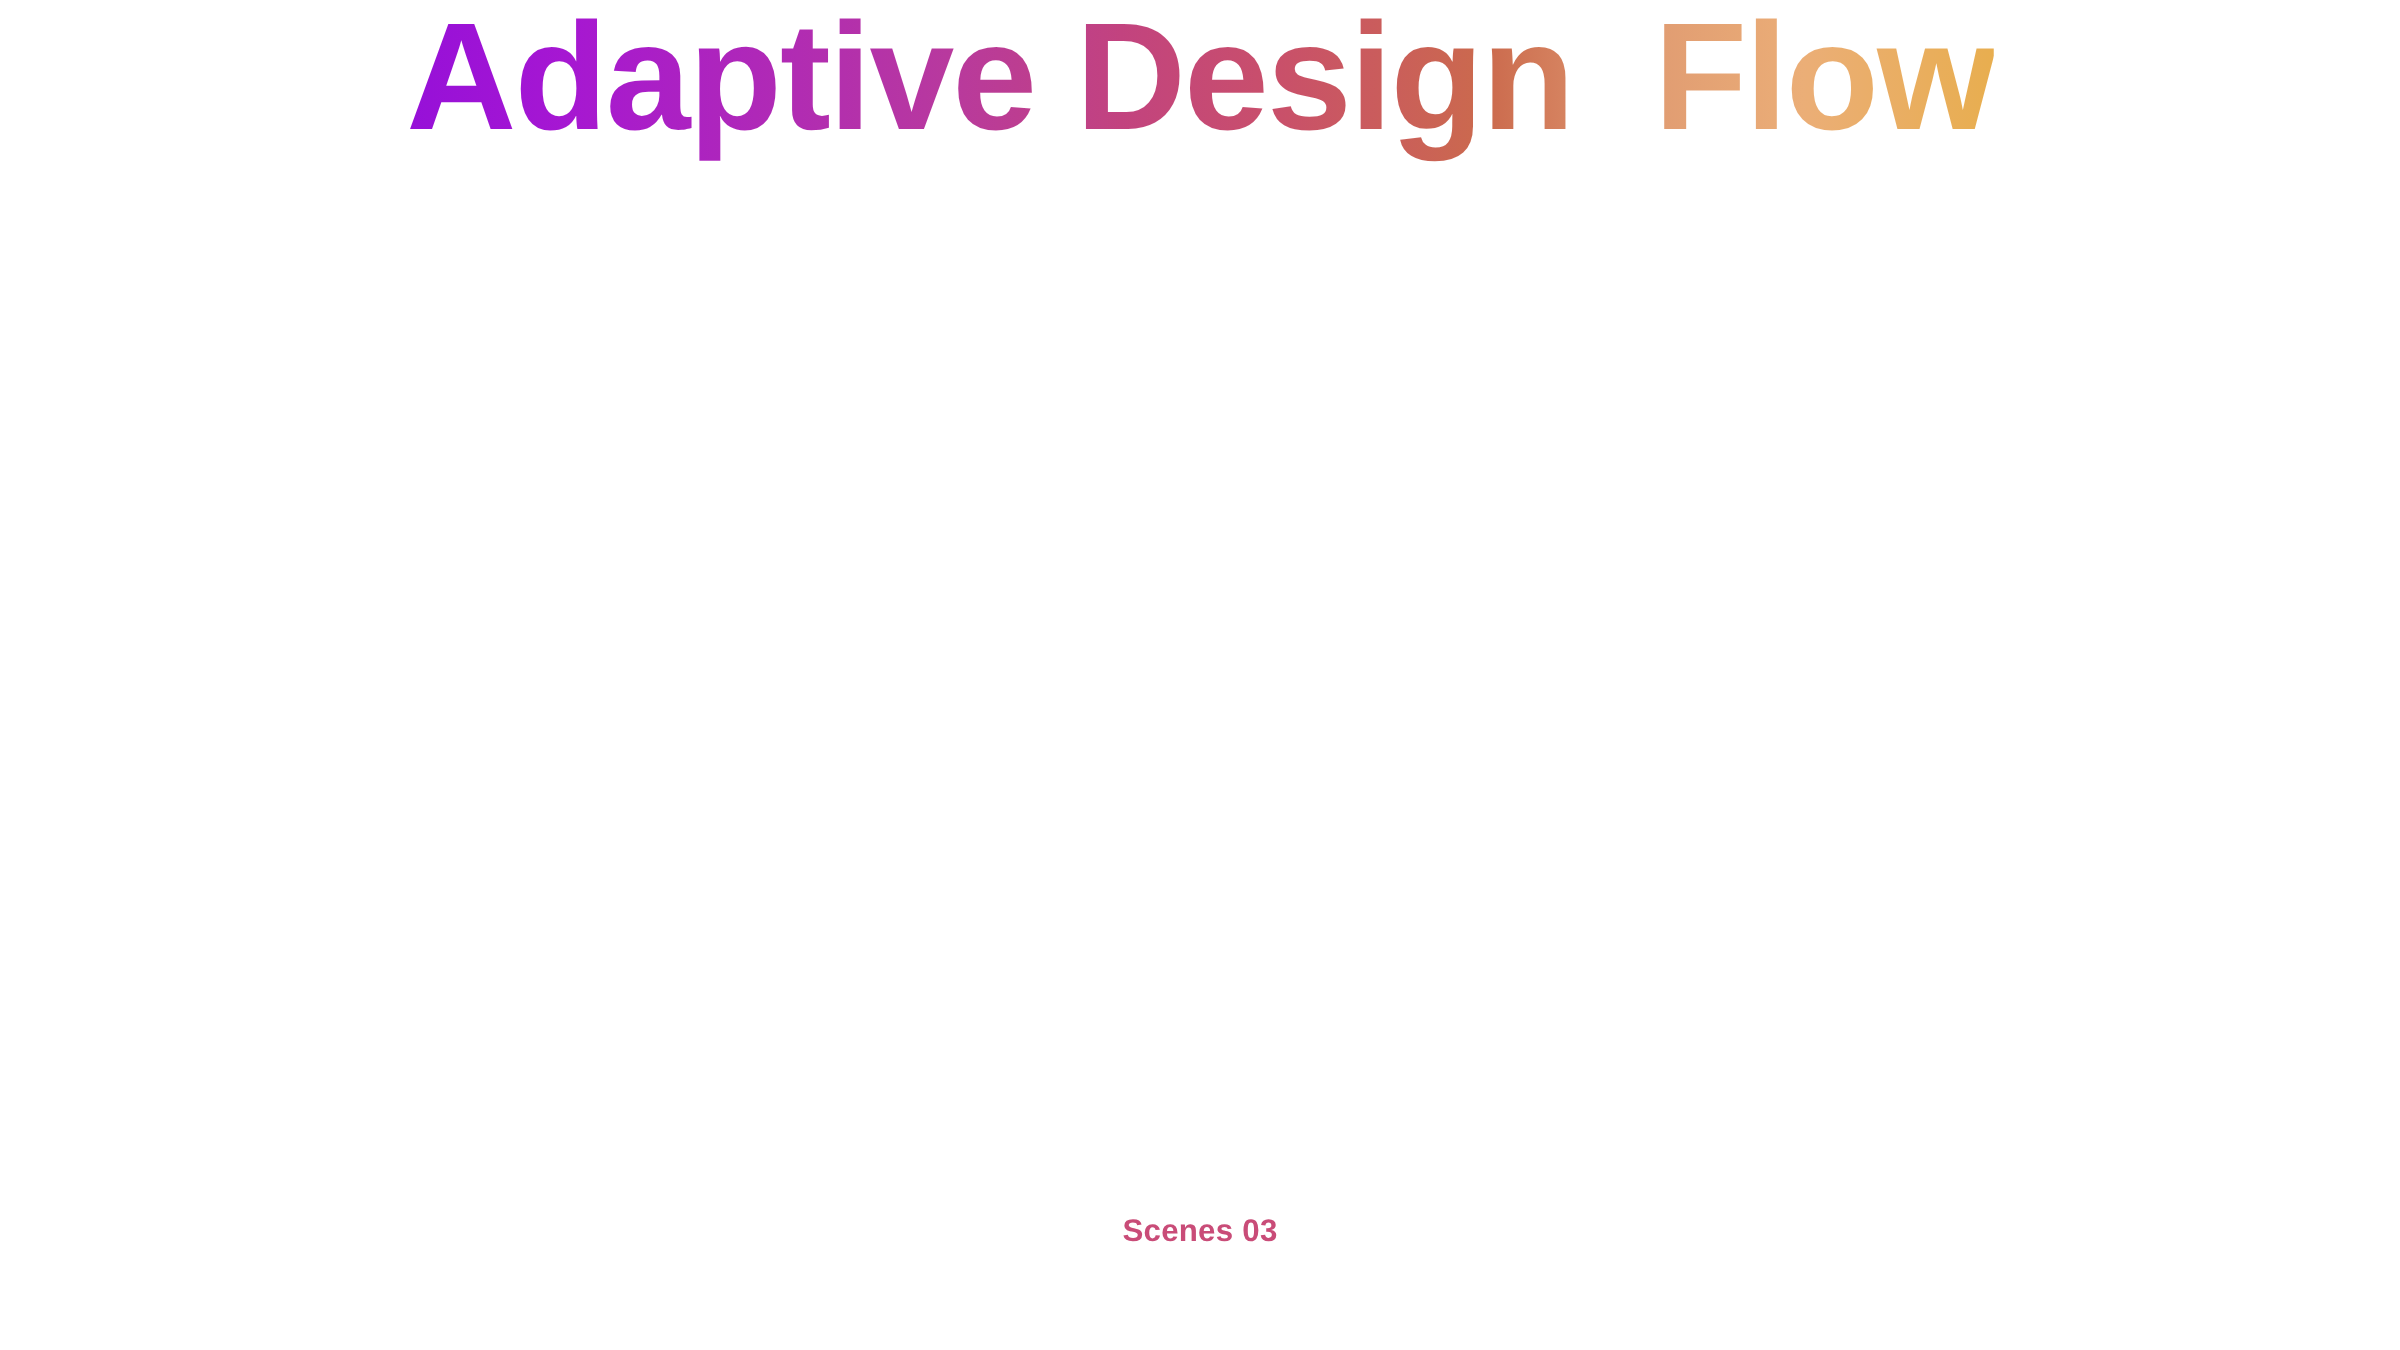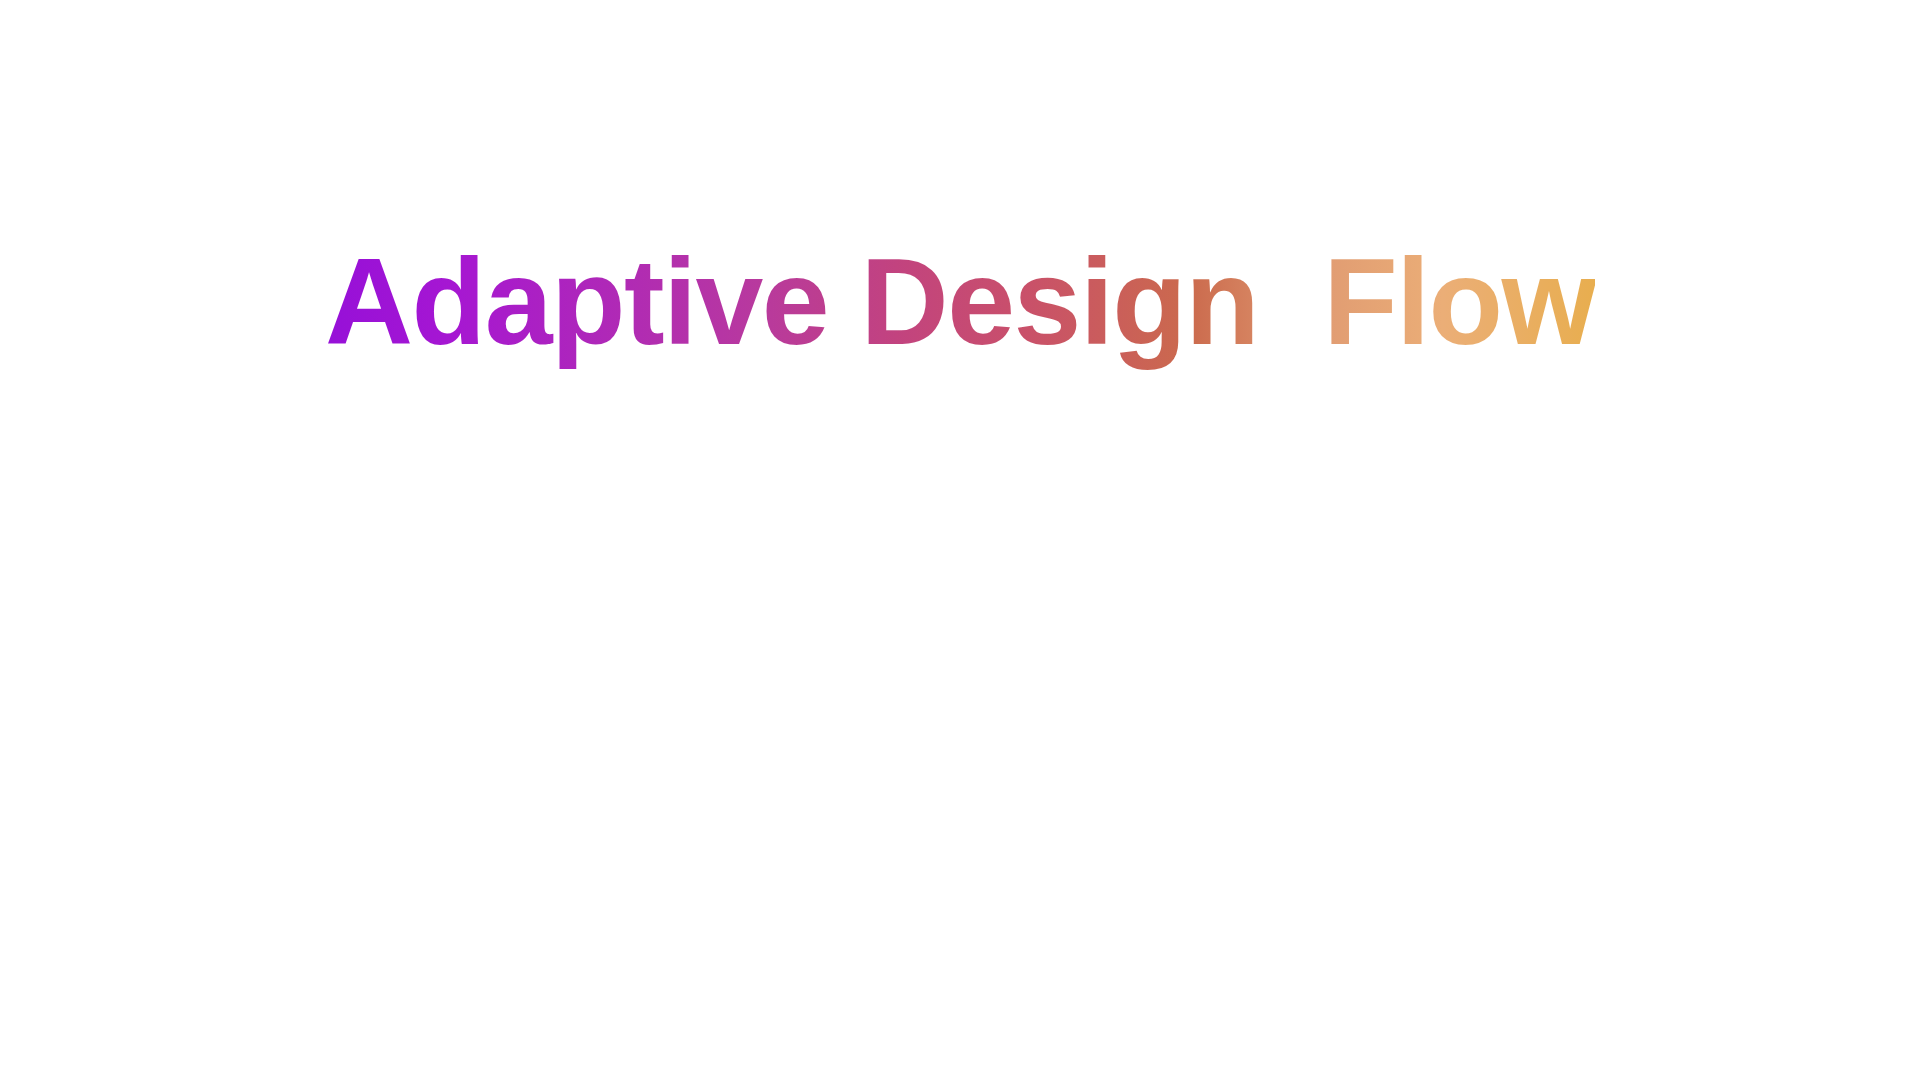--- a/index.html
+++ b/index.html
@@ -23,21 +23,21 @@
 
   
   #headline-wrap {
     position: absolute;
     left: 0;
     top: 0;
     width: 1920px;
     
     height: 620px;
     display: flex;
-    align-items: center;
+    align-items: flex-start;
     justify-content: center;
   }
 
   #headline {
     font-family: "Liberation Sans", sans-serif;
     font-weight: 700;
     font-size: 122px;
     line-height: 1;
     letter-spacing: -1.5px;
     white-space: pre;
@@ -87,14 +87,17 @@
 </style>
 </head>
 <body>
 
 <div id="slide" style="background: rgb(255, 255, 255);">
 
   <div id="headline-wrap">
     <h1 id="headline" style="background-image: linear-gradient(90deg, rgb(150, 16, 216) 0%, rgb(166, 23, 210) 10%, rgb(184, 57, 158) 34%, rgb(194, 67, 127) 45%, rgb(201, 80, 106) 55%, rgb(203, 106, 77) 68%, rgb(224, 155, 114) 78%, rgb(235, 174, 119) 88%, rgb(232, 174, 79) 100%);">Adaptive Design  Flow</h1>
   </div>
 
+  <div id="subtitle-wrap">
+    <p id="subtitle" style="color: rgb(201, 76, 120);">Scenes 03</p>
+  </div>
 
 </div>
 
 </body></html>

